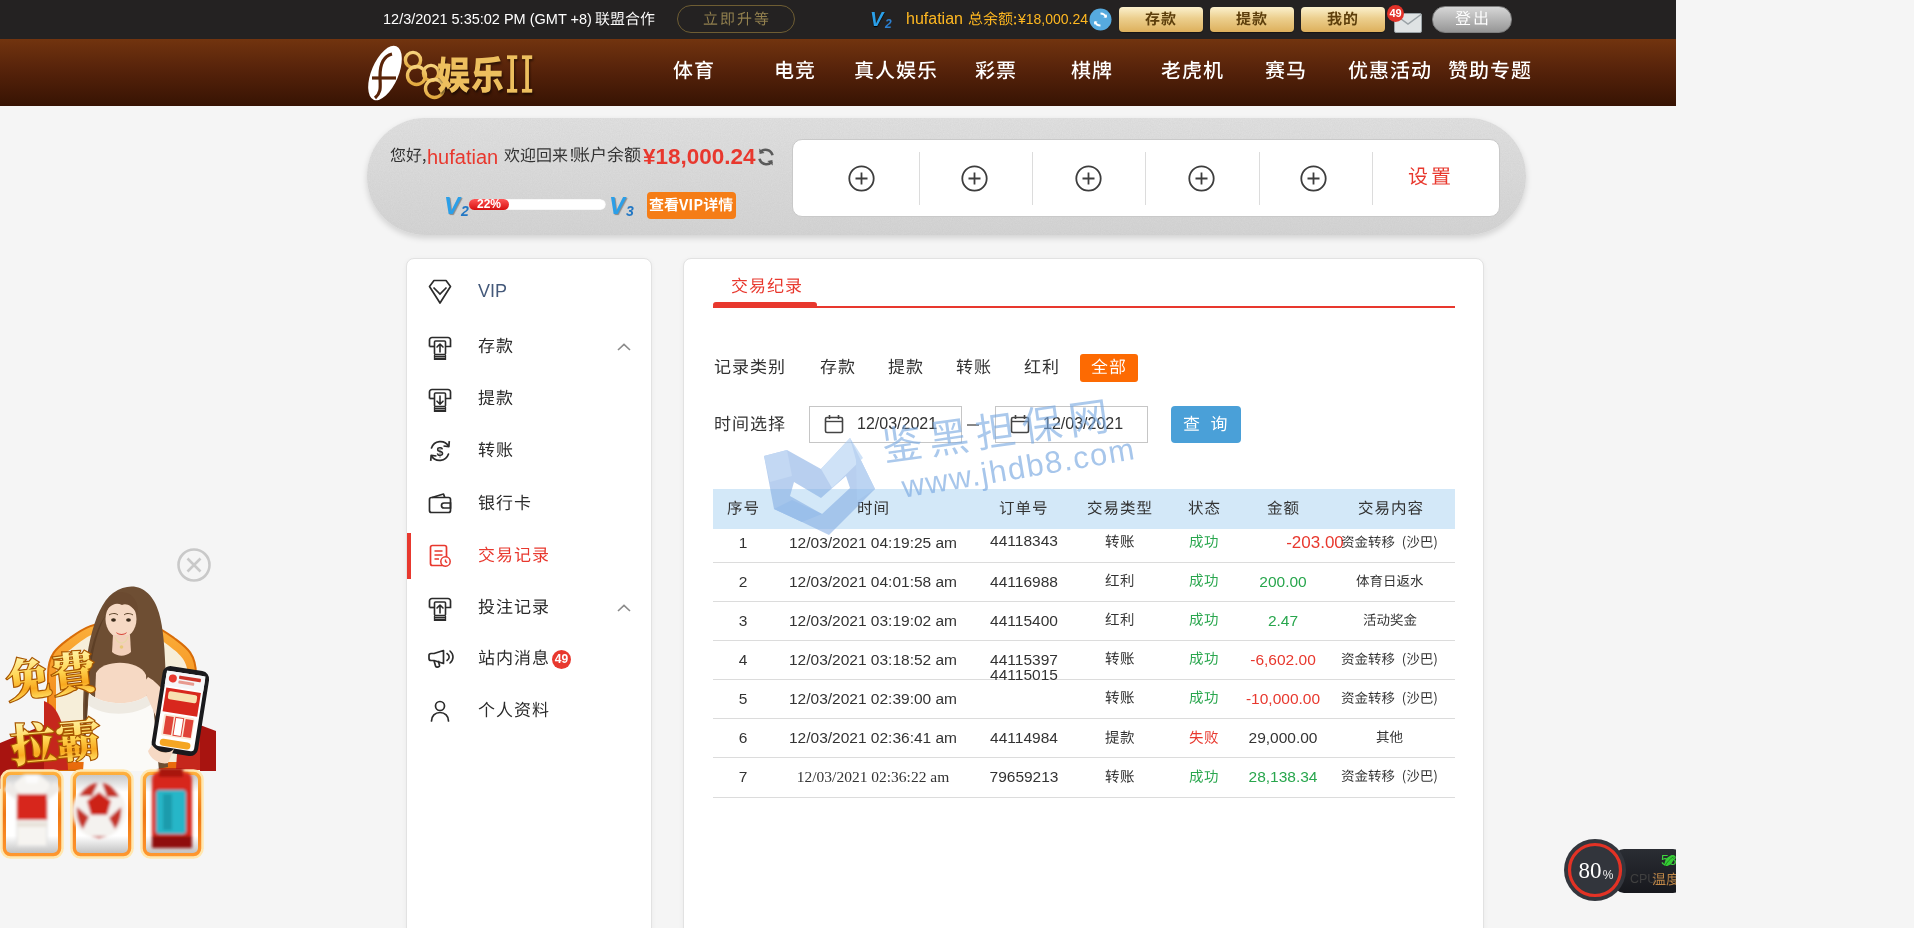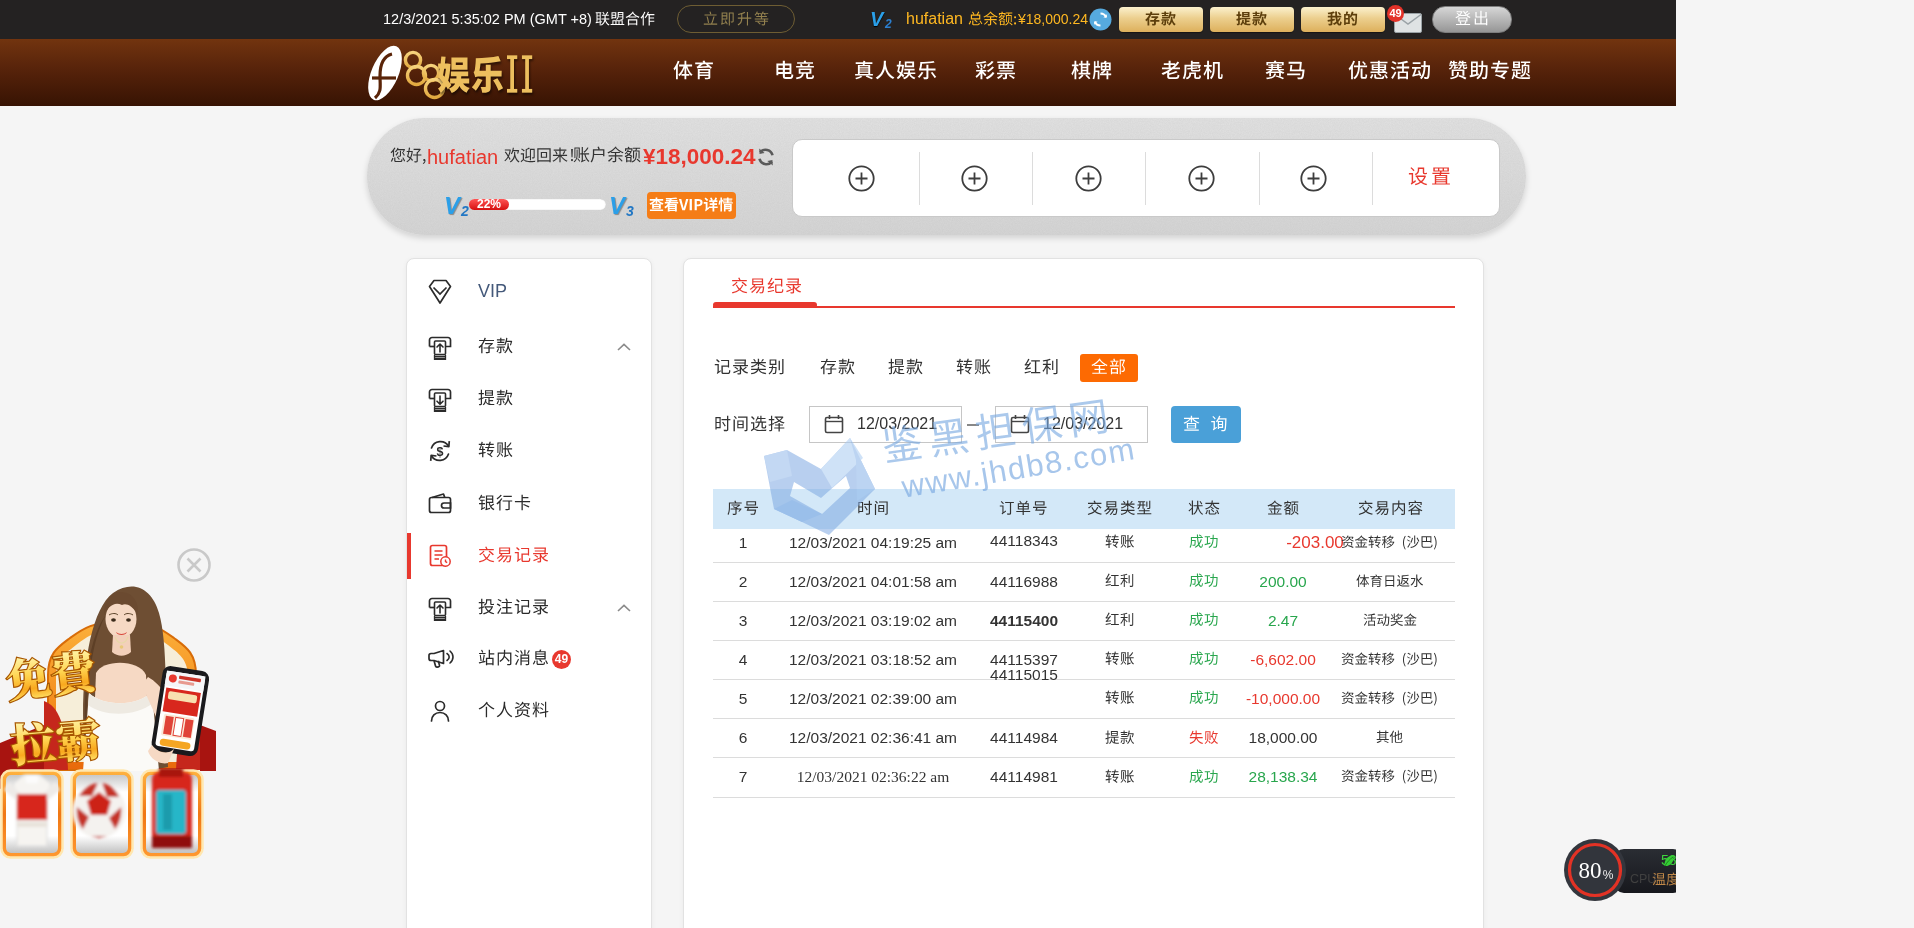--- a/index.html
+++ b/index.html
@@ -467,21 +467,21 @@
     </div>
 <div style="position:absolute;left:1283px;top:570.6px;transform:translateX(-50%);font-size:15.5px;color:#28a64d;font-weight:400;line-height:21.7px;white-space:nowrap;">200.00</div>
 <div style="position:absolute;left:1356.0px;top:573.7px;">
       <svg width="68" height="16" viewBox="0 0 68 16">
         <path fill="#333" d="M3.4 0.6C2.7 2.6 1.6 4.7 0.4 6C0.6 6.2 0.9 6.8 1 7C1.4 6.5 1.8 6 2.2 5.4V12.9H3.1V3.7C3.6 2.8 4 1.8 4.3 0.9ZM5.6 9.5V10.4H7.8V12.9H8.8V10.4H11V9.5H8.8V4.8C9.7 7.2 11 9.5 12.4 10.7C12.6 10.5 12.9 10.1 13.1 9.9C11.7 8.8 10.3 6.5 9.5 4.2H12.9V3.3H8.8V0.6H7.8V3.3H4V4.2H7.2C6.4 6.5 5 8.8 3.5 10C3.7 10.2 4.1 10.5 4.2 10.8C5.7 9.5 7 7.3 7.8 4.9V9.5Z M23.4 7V8.1H17.2V7ZM16.2 6.2V13H17.2V10.6H23.4V11.8C23.4 12 23.3 12.1 23 12.1C22.8 12.2 21.8 12.2 20.8 12.1C20.9 12.4 21.1 12.7 21.1 13C22.4 13 23.3 13 23.8 12.8C24.2 12.7 24.4 12.4 24.4 11.8V6.2ZM17.2 8.8H23.4V9.9H17.2ZM19.3 0.7C19.5 1.1 19.8 1.5 20 1.9H14.3V2.8H17.9C17.2 3.4 16.5 3.9 16.3 4.1C15.9 4.3 15.6 4.5 15.4 4.5C15.5 4.8 15.7 5.3 15.7 5.6C16.2 5.4 16.9 5.4 23.8 5C24.2 5.3 24.5 5.7 24.8 5.9L25.6 5.3C24.9 4.7 23.6 3.6 22.6 2.8H26.2V1.9H21.2C20.9 1.5 20.6 0.9 20.3 0.4ZM21.6 3.1 22.8 4.2 17.4 4.4C18 4 18.8 3.4 19.4 2.8H22.1Z M30.4 7.1H37.2V10.9H30.4ZM30.4 6.1V2.5H37.2V6.1ZM29.4 1.5V12.8H30.4V11.9H37.2V12.7H38.2V1.5Z M41.5 1.5C42.1 2.2 43 3.2 43.4 3.7L44.2 3.1C43.8 2.6 42.9 1.7 42.3 1ZM43.9 5.6H41.1V6.5H42.8V10.4C42.3 10.6 41.6 11.1 40.9 11.8L41.6 12.7C42.2 12 42.8 11.2 43.3 11.2C43.6 11.2 44 11.6 44.6 11.9C45.6 12.4 46.8 12.6 48.4 12.6C49.8 12.6 52.2 12.5 53.2 12.4C53.2 12.2 53.4 11.7 53.5 11.4C52.1 11.5 50 11.6 48.4 11.6C46.9 11.6 45.7 11.6 44.8 11.1C44.4 10.9 44.1 10.6 43.9 10.5ZM47 6.3C47.7 6.9 48.4 7.5 49.2 8.1C48.3 9 47.3 9.6 46.2 9.9C46.4 10.2 46.7 10.5 46.8 10.8C47.9 10.3 49 9.7 49.9 8.8C50.7 9.5 51.5 10.2 52 10.8L52.8 10C52.2 9.5 51.4 8.8 50.6 8.1C51.5 7 52.2 5.8 52.6 4.2L52 4L51.8 4H46.7V2.4C48.9 2.3 51.4 2 53 1.6L52.2 0.8C50.7 1.2 48 1.4 45.7 1.5V4.5C45.7 6.1 45.5 8.4 44.2 10C44.5 10.1 44.9 10.4 45.1 10.6C46.4 9 46.7 6.7 46.7 4.9H51.4C51 5.9 50.5 6.7 49.8 7.5C49.1 6.9 48.4 6.3 47.7 5.8Z M55 4V5H58.3C57.6 7.7 56.2 9.7 54.5 10.9C54.8 11 55.2 11.4 55.4 11.6C57.3 10.3 58.8 7.7 59.5 4.2L58.8 4L58.6 4ZM65 3.1C64.4 4 63.3 5.2 62.4 6C62 5.3 61.6 4.6 61.3 3.8V0.6H60.2V11.6C60.2 11.8 60.2 11.9 59.9 11.9C59.7 11.9 59 11.9 58.2 11.9C58.4 12.2 58.6 12.7 58.6 13C59.7 13 60.3 12.9 60.8 12.8C61.2 12.6 61.3 12.3 61.3 11.6V5.9C62.5 8.3 64.3 10.4 66.4 11.6C66.6 11.3 66.9 10.8 67.2 10.6C65.5 9.9 64.1 8.5 62.9 6.8C63.9 6 65.1 4.8 65.9 3.7Z"></path>
       </svg>
     </div>
 <div class="abs" style="left:713px;top:601.0px;width:742px;height:1px;background:#dcdcdc"></div>
 <div style="position:absolute;left:743px;top:609.8px;transform:translateX(-50%);font-size:15.5px;color:#333;font-weight:400;line-height:21.7px;white-space:nowrap;">3</div>
 <div style="position:absolute;left:873px;top:609.8px;transform:translateX(-50%);font-size:15.5px;color:#333;font-weight:400;line-height:21.7px;white-space:nowrap;">12/03/2021 03:19:02 am</div>
-<div style="position:absolute;left:1024px;top:609.8px;transform:translateX(-50%);font-size:15.5px;color:#333;font-weight:700;line-height:21.7px;white-space:nowrap;">44115400</div>
+<div style="position:absolute;left:1024px;top:609.8px;transform:translateX(-50%);font-size:15.5px;color:#333;font-weight:400;line-height:21.7px;white-space:nowrap;">44115400</div>
 <div style="position:absolute;left:1105.0px;top:612.2px;">
       <svg width="30" height="17" viewBox="0 0 30 17">
         <path fill="#333" d="M0.6 12 0.8 13.1C2.1 12.8 4 12.4 5.8 12L5.7 11C3.8 11.4 1.8 11.8 0.6 12ZM0.9 6.6C1.1 6.5 1.5 6.4 3.3 6.2C2.7 7.1 2 7.8 1.8 8.1C1.3 8.6 0.9 9 0.6 9C0.7 9.3 0.9 9.9 1 10.1C1.3 9.9 1.8 9.8 5.8 9.2C5.8 8.9 5.8 8.5 5.8 8.2L2.6 8.7C3.8 7.4 5 5.8 6 4.2L5 3.6C4.7 4.1 4.4 4.7 4.1 5.2L2.1 5.4C3 4.1 3.9 2.6 4.7 1L3.6 0.6C2.9 2.3 1.7 4.2 1.4 4.7C1 5.1 0.8 5.5 0.5 5.5C0.6 5.8 0.8 6.4 0.9 6.6ZM5.9 11.9V13H13.9V11.9H10.5V3H13.6V1.9H6.1V3H9.3V11.9Z M23.6 2.3V10.3H24.7V2.3ZM27.2 0.9V12.5C27.2 12.7 27 12.8 26.8 12.8C26.5 12.8 25.6 12.9 24.6 12.8C24.7 13.1 24.9 13.6 25 13.9C26.3 13.9 27.1 13.9 27.6 13.7C28 13.5 28.2 13.2 28.2 12.5V0.9ZM21.6 0.7C20.3 1.3 17.8 1.8 15.6 2.1C15.8 2.3 15.9 2.7 16 2.9C16.9 2.8 17.8 2.7 18.8 2.5V4.9H15.7V6H18.5C17.8 7.8 16.6 9.8 15.4 10.9C15.6 11.2 15.9 11.6 16 11.9C17 10.9 18 9.3 18.8 7.6V13.9H19.8V8.1C20.6 8.8 21.5 9.8 21.9 10.3L22.6 9.3C22.1 9 20.5 7.5 19.8 7V6H22.6V4.9H19.8V2.3C20.8 2 21.7 1.8 22.5 1.5Z"></path>
       </svg>
     </div>
 <div style="position:absolute;left:1189.0px;top:612.2px;">
       <svg width="30" height="17" viewBox="0 0 30 17">
         <path fill="#28a64d" d="M7.9 0.6C7.9 1.4 7.9 2.2 8 3H1.9V7.1C1.9 9 1.7 11.5 0.5 13.3C0.8 13.4 1.2 13.8 1.4 14C2.8 12.1 3 9.2 3 7.1V7H5.6C5.6 9.5 5.5 10.5 5.3 10.7C5.2 10.8 5.1 10.8 4.9 10.8C4.6 10.8 4 10.8 3.3 10.8C3.5 11 3.6 11.5 3.6 11.8C4.3 11.8 5 11.8 5.4 11.8C5.8 11.7 6 11.6 6.2 11.4C6.6 11 6.6 9.7 6.7 6.5C6.7 6.3 6.7 6 6.7 6H3V4.1H8C8.2 6.5 8.6 8.6 9.1 10.3C8.1 11.4 7 12.3 5.7 12.9C6 13.2 6.4 13.6 6.5 13.8C7.7 13.2 8.7 12.4 9.5 11.4C10.2 12.9 11.1 13.8 12.2 13.8C13.3 13.8 13.7 13.1 13.9 10.6C13.6 10.5 13.2 10.3 13 10C12.9 11.9 12.7 12.7 12.3 12.7C11.5 12.7 10.9 11.9 10.4 10.5C11.4 9.1 12.3 7.4 12.9 5.5L11.8 5.2C11.4 6.7 10.7 8 9.9 9.2C9.6 7.8 9.3 6 9.1 4.1H13.8V3H9.1C9 2.2 9 1.4 9 0.6ZM9.7 1.3C10.7 1.8 11.8 2.5 12.3 3L13 2.3C12.4 1.8 11.3 1.1 10.4 0.6Z M15.6 10.1 15.8 11.2C17.4 10.8 19.5 10.2 21.4 9.7L21.3 8.6L19 9.3V3.3H21.1V2.3H15.7V3.3H17.9V9.5C17 9.8 16.2 10 15.6 10.1ZM23.7 0.8C23.7 1.9 23.6 2.9 23.6 3.9H21.2V4.9H23.6C23.4 8.5 22.6 11.4 19.5 13.1C19.7 13.3 20.1 13.7 20.2 13.9C23.6 12.1 24.4 8.8 24.6 4.9H27.5C27.3 10.1 27.1 12.1 26.7 12.5C26.5 12.7 26.4 12.8 26.1 12.8C25.7 12.8 24.9 12.7 24 12.7C24.2 13 24.4 13.4 24.4 13.7C25.2 13.8 26 13.8 26.5 13.8C27 13.7 27.3 13.6 27.6 13.2C28.2 12.5 28.4 10.4 28.6 4.4C28.6 4.3 28.6 3.9 28.6 3.9H24.7C24.7 2.9 24.7 1.9 24.7 0.8Z"></path>
       </svg>
     </div>
@@ -538,30 +538,30 @@
 <div style="position:absolute;left:1105.0px;top:729.5px;">
       <svg width="30" height="17" viewBox="0 0 30 17">
         <path fill="#333" d="M6.9 3.8H11.8V5H6.9ZM6.9 1.9H11.8V3H6.9ZM5.9 1.1V5.8H12.8V1.1ZM6.2 8.5C6 10.6 5.3 12.2 4 13.3C4.3 13.4 4.7 13.7 4.9 13.9C5.6 13.2 6.2 12.4 6.6 11.3C7.6 13.3 9.1 13.7 11.2 13.7H13.7C13.8 13.4 13.9 13 14.1 12.7C13.6 12.7 11.6 12.7 11.3 12.7C10.8 12.7 10.3 12.7 9.9 12.6V10.4H12.9V9.5H9.9V7.8H13.6V6.8H5.3V7.8H8.8V12.4C8 12 7.4 11.4 6.9 10.1C7.1 9.6 7.1 9.1 7.2 8.6ZM2.4 0.6V3.5H0.6V4.5H2.4V7.7C1.6 7.9 1 8.1 0.4 8.3L0.7 9.4L2.4 8.8V12.6C2.4 12.8 2.3 12.8 2.1 12.8C2 12.8 1.4 12.8 0.8 12.8C0.9 13.1 1 13.6 1.1 13.8C2 13.8 2.6 13.8 2.9 13.6C3.3 13.5 3.4 13.2 3.4 12.6V8.5L5 7.9L4.9 6.9L3.4 7.4V4.5H5V3.5H3.4V0.6Z M16.8 9.6C16.5 10.6 16 11.7 15.5 12.5C15.7 12.6 16.1 12.8 16.3 12.9C16.8 12.1 17.3 10.9 17.7 9.8ZM20.5 9.9C20.9 10.7 21.3 11.7 21.5 12.3L22.4 11.9C22.2 11.3 21.7 10.3 21.3 9.6ZM24.8 5.3V6C24.8 8 24.6 10.9 22 13.2C22.3 13.4 22.7 13.7 22.9 13.9C24.3 12.6 25.1 11.1 25.5 9.6C26 11.5 27 13.1 28.3 13.9C28.5 13.6 28.8 13.2 29.1 13C27.4 12.1 26.3 9.9 25.8 7.4C25.8 6.9 25.8 6.4 25.8 6V5.3ZM18.6 0.6V2H15.7V2.9H18.6V4.1H16.1V5H22.1V4.1H19.6V2.9H22.4V2H19.6V0.6ZM15.6 8.2V9.1H18.6V12.8C18.6 12.9 18.6 12.9 18.4 12.9C18.2 13 17.7 13 17.1 12.9C17.3 13.2 17.4 13.6 17.5 13.9C18.3 13.9 18.8 13.9 19.2 13.7C19.5 13.6 19.6 13.3 19.6 12.8V9.1H22.6V8.2ZM23.7 0.6C23.4 2.9 22.9 5.1 22 6.5V6.1H16.2V7H22V6.6C22.2 6.8 22.6 7 22.8 7.2C23.3 6.4 23.7 5.4 24 4.2H27.6C27.4 5.2 27.1 6.2 26.8 6.9L27.7 7.2C28.1 6.2 28.5 4.7 28.8 3.4L28.1 3.2L27.9 3.2H24.3C24.5 2.4 24.6 1.6 24.8 0.7Z"></path>
       </svg>
     </div>
 <div style="position:absolute;left:1189.0px;top:729.5px;">
       <svg width="30" height="17" viewBox="0 0 30 17">
         <path fill="#e8382e" d="M6.6 0.6V3.1H3.8C4.1 2.5 4.4 1.7 4.6 1L3.4 0.8C2.9 2.8 2 4.7 0.9 5.9C1.1 6 1.7 6.3 1.9 6.5C2.4 5.9 2.9 5.1 3.3 4.2H6.6V5.1C6.6 5.8 6.6 6.4 6.5 7.1H0.8V8.2H6.2C5.6 10.1 4.1 11.8 0.6 13C0.8 13.2 1.2 13.7 1.3 13.9C5 12.7 6.6 10.8 7.3 8.7C8.4 11.4 10.3 13.1 13.4 13.9C13.5 13.6 13.8 13.2 14.1 12.9C11.1 12.3 9.2 10.6 8.2 8.2H13.7V7.1H7.6C7.7 6.4 7.7 5.8 7.7 5.1V4.2H12.5V3.1H7.7V0.6Z M18.4 3.2V7.2C18.4 9 18.2 11.6 15.6 13.2C15.8 13.4 16.1 13.7 16.2 13.9C19 12.2 19.4 9.3 19.4 7.2V3.2ZM19.2 10.9C19.8 11.7 20.6 12.9 21 13.5L21.8 13C21.4 12.3 20.6 11.3 19.9 10.5ZM16.3 1.3V10.1H17.2V2.3H20.5V10.1H21.5V1.3ZM24 4.1H26.8C26.5 6.4 26 8.2 25.3 9.6C24.5 8.4 23.9 6.9 23.5 5.4C23.7 5 23.9 4.6 24 4.1ZM24 0.7C23.5 2.9 22.8 5.1 21.7 6.6C21.9 6.8 22.2 7.2 22.4 7.5C22.6 7.2 22.8 6.9 22.9 6.6C23.4 8 24 9.4 24.8 10.5C24 11.7 23 12.5 21.9 13.1C22.1 13.3 22.4 13.7 22.5 13.9C23.6 13.3 24.6 12.5 25.4 11.4C26.2 12.4 27.2 13.3 28.3 13.9C28.5 13.6 28.8 13.3 29 13.1C27.8 12.5 26.8 11.6 25.9 10.5C26.8 8.9 27.4 6.8 27.7 4.1H28.7V3.1H24.4C24.6 2.4 24.8 1.7 24.9 0.9Z"></path>
       </svg>
     </div>
-<div style="position:absolute;left:1283px;top:727.1px;transform:translateX(-50%);font-size:15.5px;color:#333;font-weight:400;line-height:21.7px;white-space:nowrap;">18,000.00</div>
+<div style="position:absolute;left:1283px;top:727.1px;transform:translateX(-50%);font-size:15.5px;color:#333;font-weight:400;line-height:21.7px;white-space:nowrap;">29,000.00</div>
 <div style="position:absolute;left:1376.0px;top:730.1px;">
       <svg width="28" height="16" viewBox="0 0 28 16">
         <path fill="#333" d="M7.7 11C9.3 11.6 10.9 12.3 11.9 12.9L12.8 12.2C11.8 11.7 10 10.9 8.4 10.4ZM4.9 10.3C3.9 10.9 2.1 11.7 0.6 12.2C0.8 12.4 1.1 12.7 1.3 12.9C2.7 12.5 4.6 11.7 5.8 10.9ZM9.3 0.6V2.1H4.2V0.6H3.2V2.1H1.1V3.1H3.2V9.1H0.7V10.1H12.8V9.1H10.3V3.1H12.4V2.1H10.3V0.6ZM4.2 9.1V7.6H9.3V9.1ZM4.2 3.1H9.3V4.4H4.2ZM4.2 5.3H9.3V6.8H4.2Z M18.9 1.9V5.5L17.2 6.1L17.6 7L18.9 6.5V10.9C18.9 12.4 19.3 12.8 21 12.8C21.3 12.8 24.1 12.8 24.5 12.8C26 12.8 26.3 12.2 26.5 10.3C26.2 10.2 25.8 10.1 25.6 9.9C25.4 11.5 25.3 11.9 24.5 11.9C23.9 11.9 21.5 11.9 21 11.9C20 11.9 19.9 11.7 19.9 10.9V6.1L21.9 5.3V9.9H22.8V5L24.9 4.1C24.9 6.3 24.9 7.7 24.8 8C24.7 8.4 24.6 8.4 24.3 8.4C24.2 8.4 23.7 8.5 23.3 8.4C23.4 8.7 23.5 9.1 23.5 9.4C24 9.4 24.5 9.4 24.9 9.3C25.3 9.2 25.6 8.9 25.7 8.3C25.9 7.7 25.9 5.8 25.9 3.3L25.9 3.1L25.2 2.8L25.1 3L24.9 3.1L22.8 3.9V0.6H21.9V4.3L19.9 5.1V1.9ZM17.1 0.6C16.3 2.6 15.1 4.7 13.7 6C13.9 6.2 14.2 6.7 14.3 7C14.8 6.5 15.2 5.9 15.7 5.3V12.9H16.7V3.7C17.2 2.8 17.7 1.8 18 0.9Z"></path>
       </svg>
     </div>
 <div class="abs" style="left:713px;top:757.4000000000001px;width:742px;height:1px;background:#dcdcdc"></div>
 <div style="position:absolute;left:743px;top:766.2px;transform:translateX(-50%);font-size:15.5px;color:#333;font-weight:400;line-height:21.7px;white-space:nowrap;">7</div>
 <div style="position:absolute;left:873px;top:766.2px;transform:translateX(-50%);font-size:15.5px;color:#333;font-weight:400;line-height:21.7px;white-space:nowrap;font-family:Liberation Serif, serif;">12/03/2021 02:36:22 am</div>
-<div style="position:absolute;left:1024px;top:766.2px;transform:translateX(-50%);font-size:15.5px;color:#333;font-weight:400;line-height:21.7px;white-space:nowrap;">44114981</div>
+<div style="position:absolute;left:1024px;top:766.2px;transform:translateX(-50%);font-size:15.5px;color:#333;font-weight:400;line-height:21.7px;white-space:nowrap;">79659213</div>
 <div style="position:absolute;left:1105.0px;top:768.6px;">
       <svg width="30" height="17" viewBox="0 0 30 17">
         <path fill="#333" d="M1.2 7.9C1.3 7.8 1.7 7.7 2.2 7.7H3.5V9.8L0.6 10.3L0.8 11.4L3.5 10.9V13.9H4.6V10.7L6.5 10.3L6.5 9.3L4.6 9.7V7.7H6.1V6.8H4.6V4.5H3.5V6.8H2.1C2.6 5.7 3 4.5 3.4 3.3H6V2.3H3.7C3.8 1.8 3.9 1.3 4.1 0.8L3 0.6C2.9 1.1 2.8 1.7 2.7 2.3H0.7V3.3H2.4C2.1 4.5 1.7 5.5 1.6 5.8C1.3 6.5 1.1 6.9 0.8 7C1 7.2 1.1 7.7 1.2 7.9ZM6.2 5V6H8.3C8 7 7.7 8 7.4 8.7H11.6C11.1 9.5 10.5 10.3 9.9 11.1C9.4 10.8 8.9 10.4 8.4 10.2L7.7 10.9C9.2 11.7 10.9 13.1 11.7 13.9L12.5 13.1C12 12.7 11.4 12.2 10.7 11.7C11.6 10.5 12.6 9.1 13.4 8L12.6 7.6L12.4 7.7H8.9L9.4 6H13.9V5H9.7L10.2 3.3H13.4V2.3H10.5L10.9 0.7L9.8 0.6L9.4 2.3H6.7V3.3H9.1L8.6 5Z M18.1 3.1V7.2C18.1 9.1 17.9 11.7 15.5 13.2C15.7 13.3 16 13.7 16.1 13.8C18.7 12.2 19 9.4 19 7.2V3.1ZM18.6 10.9C19.3 11.7 20.1 12.8 20.4 13.5L21.1 12.9C20.8 12.2 20 11.2 19.3 10.4ZM16.2 1.3V10.2H17.1V2.2H19.9V10.1H20.8V1.3ZM27.2 1.2C26.5 2.7 25.2 4.1 23.9 5C24.2 5.2 24.6 5.6 24.7 5.8C26 4.8 27.4 3.2 28.2 1.5ZM22.2 14C22.5 13.8 22.9 13.6 25.7 12.5C25.6 12.3 25.6 11.8 25.6 11.5L23.5 12.3V7.2H24.7C25.3 10 26.5 12.3 28.3 13.6C28.4 13.3 28.8 12.9 29 12.8C27.4 11.7 26.3 9.6 25.7 7.2H28.7V6.2H23.5V0.9H22.4V6.2H21.1V7.2H22.4V12.2C22.4 12.7 22.1 13 21.8 13.1C22 13.3 22.2 13.7 22.2 14Z"></path>
       </svg>
     </div>
 <div style="position:absolute;left:1189.0px;top:768.6px;">
       <svg width="30" height="17" viewBox="0 0 30 17">
         <path fill="#28a64d" d="M7.9 0.6C7.9 1.4 7.9 2.2 8 3H1.9V7.1C1.9 9 1.7 11.5 0.5 13.3C0.8 13.4 1.2 13.8 1.4 14C2.8 12.1 3 9.2 3 7.1V7H5.6C5.6 9.5 5.5 10.5 5.3 10.7C5.2 10.8 5.1 10.8 4.9 10.8C4.6 10.8 4 10.8 3.3 10.8C3.5 11 3.6 11.5 3.6 11.8C4.3 11.8 5 11.8 5.4 11.8C5.8 11.7 6 11.6 6.2 11.4C6.6 11 6.6 9.7 6.7 6.5C6.7 6.3 6.7 6 6.7 6H3V4.1H8C8.2 6.5 8.6 8.6 9.1 10.3C8.1 11.4 7 12.3 5.7 12.9C6 13.2 6.4 13.6 6.5 13.8C7.7 13.2 8.7 12.4 9.5 11.4C10.2 12.9 11.1 13.8 12.2 13.8C13.3 13.8 13.7 13.1 13.9 10.6C13.6 10.5 13.2 10.3 13 10C12.9 11.9 12.7 12.7 12.3 12.7C11.5 12.7 10.9 11.9 10.4 10.5C11.4 9.1 12.3 7.4 12.9 5.5L11.8 5.2C11.4 6.7 10.7 8 9.9 9.2C9.6 7.8 9.3 6 9.1 4.1H13.8V3H9.1C9 2.2 9 1.4 9 0.6ZM9.7 1.3C10.7 1.8 11.8 2.5 12.3 3L13 2.3C12.4 1.8 11.3 1.1 10.4 0.6Z M15.6 10.1 15.8 11.2C17.4 10.8 19.5 10.2 21.4 9.7L21.3 8.6L19 9.3V3.3H21.1V2.3H15.7V3.3H17.9V9.5C17 9.8 16.2 10 15.6 10.1ZM23.7 0.8C23.7 1.9 23.6 2.9 23.6 3.9H21.2V4.9H23.6C23.4 8.5 22.6 11.4 19.5 13.1C19.7 13.3 20.1 13.7 20.2 13.9C23.6 12.1 24.4 8.8 24.6 4.9H27.5C27.3 10.1 27.1 12.1 26.7 12.5C26.5 12.7 26.4 12.8 26.1 12.8C25.7 12.8 24.9 12.7 24 12.7C24.2 13 24.4 13.4 24.4 13.7C25.2 13.8 26 13.8 26.5 13.8C27 13.7 27.3 13.6 27.6 13.2C28.2 12.5 28.4 10.4 28.6 4.4C28.6 4.3 28.6 3.9 28.6 3.9H24.7C24.7 2.9 24.7 1.9 24.7 0.8Z"></path>
       </svg>
     </div>

